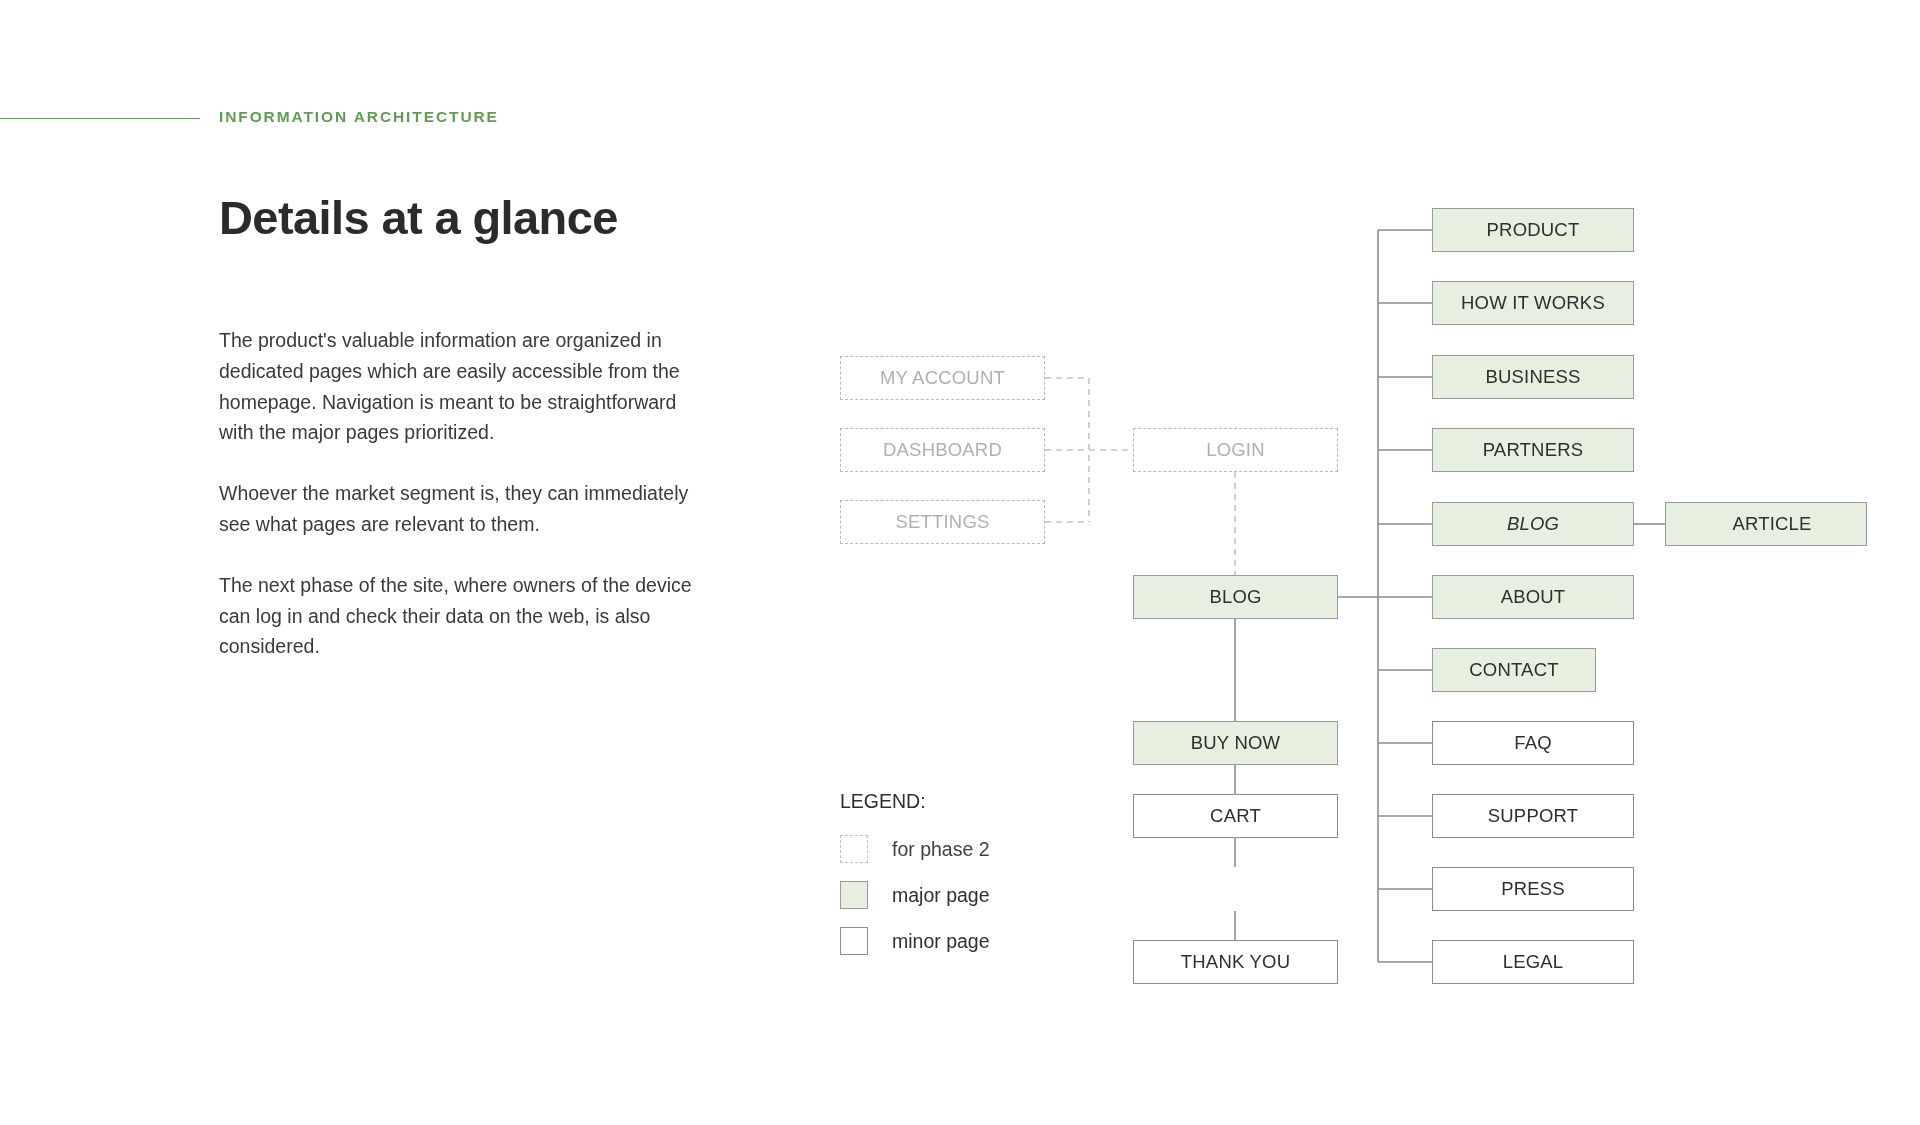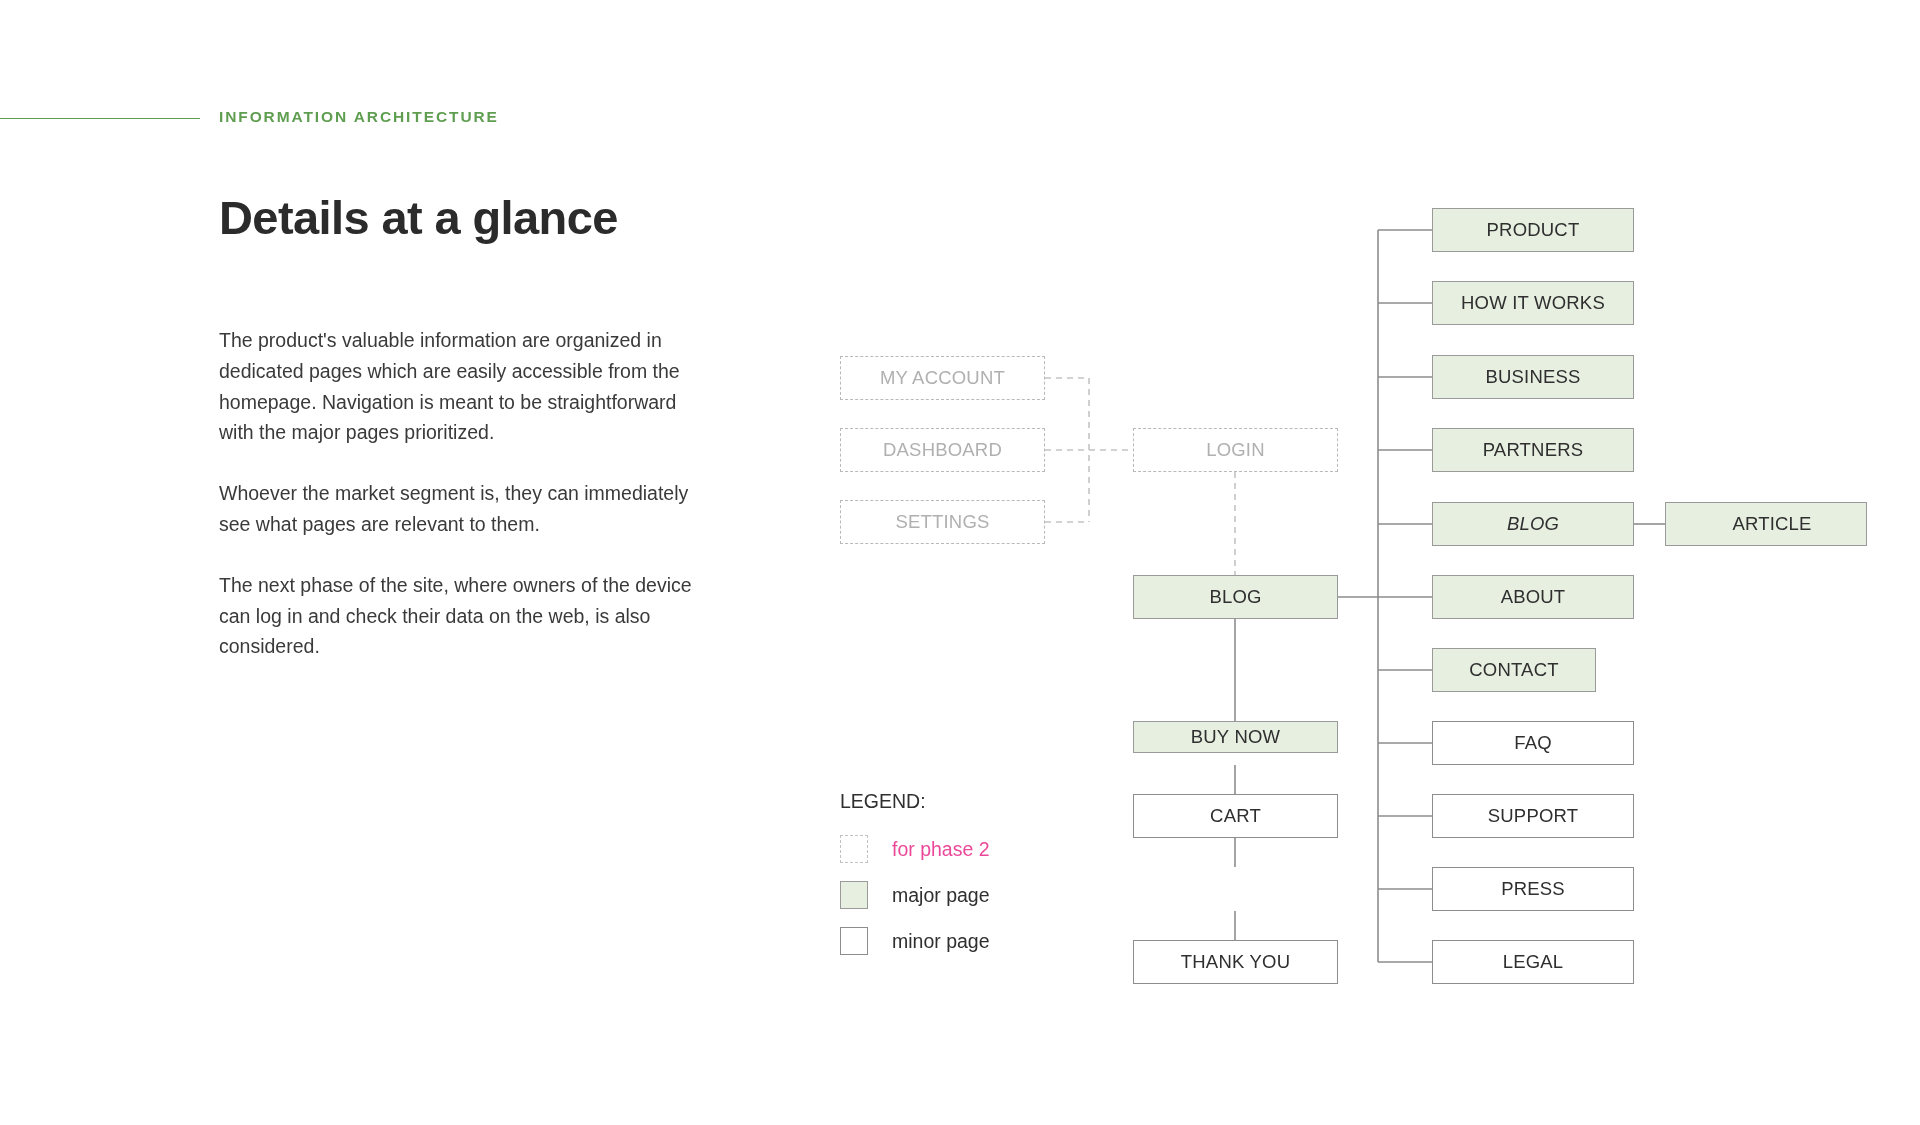--- a/index.html
+++ b/index.html
@@ -127,21 +127,21 @@
     width: 28px;
     height: 28px;
     box-sizing: border-box;
     margin-right: 24px;
     flex: 0 0 auto;
   }
   .swatch.phase2 { border: 1.6px dashed #c2c2c2; background: #fff; }
   .swatch.major  { border: 1.6px solid #9a9a9a; background: #e7efe1; }
   .swatch.minor  { border: 1.6px solid #8d8d8d; background: #ffffff; }
   .legend-label { font-size: 19.5px; color: #2f2f2f; }
-  .legend-label.muted { color: #ec4899; }
+  .legend-label.muted { color: #404040; }
 </style>
 </head>
 <body>
 
 <div class="kicker-rule"></div>
 <div class="kicker">INFORMATION ARCHITECTURE</div>
 <h1 class="page-title">Details at a glance</h1>
 
 <div class="body-copy">
   <p>The product's valuable information are organized in dedicated pages which are easily accessible from the homepage. Navigation is meant to be straightforward with the major pages prioritized.</p>
@@ -192,21 +192,21 @@
       <path d="M1634 524 L1665 524"></path>
     </g>
   </svg>
 
   <div class="node phase2" style="left:840px;top:356px;width:205px;height:44px;">MY ACCOUNT</div>
   <div class="node phase2" style="left:840px;top:428px;width:205px;height:44px;">DASHBOARD</div>
   <div class="node phase2" style="left:840px;top:500px;width:205px;height:44px;">SETTINGS</div>
   <div class="node phase2" style="left:1133px;top:428px;width:205px;height:44px;">LOGIN</div>
 
   <div class="node major" style="left:1133px;top:575px;width:205px;height:44px;">BLOG</div>
-  <div class="node major" style="left:1133px;top:721px;width:205px;height:32px;">BUY NOW</div>
+  <div class="node major" style="left:1133px;top:721px;width:205px;height:44px;">BUY NOW</div>
   <div class="node minor" style="left:1133px;top:794px;width:205px;height:44px;">CART</div>
   <div class="node minor" style="left:1133px;top:940px;width:205px;height:44px;">THANK YOU</div>
 
   <div class="node major" style="left:1432px;top:208px;width:202px;height:44px;">PRODUCT</div>
   <div class="node major" style="left:1432px;top:281px;width:202px;height:44px;">HOW IT WORKS</div>
   <div class="node major" style="left:1432px;top:355px;width:202px;height:44px;">BUSINESS</div>
   <div class="node major" style="left:1432px;top:428px;width:202px;height:44px;">PARTNERS</div>
   <div class="node major" style="left:1432px;top:502px;width:202px;height:44px;font-style:italic;">BLOG</div>
   <div class="node major" style="left:1665px;top:502px;width:202px;height:44px;padding-left:12px;">ARTICLE</div>
   <div class="node major" style="left:1432px;top:575px;width:202px;height:44px;">ABOUT</div>

